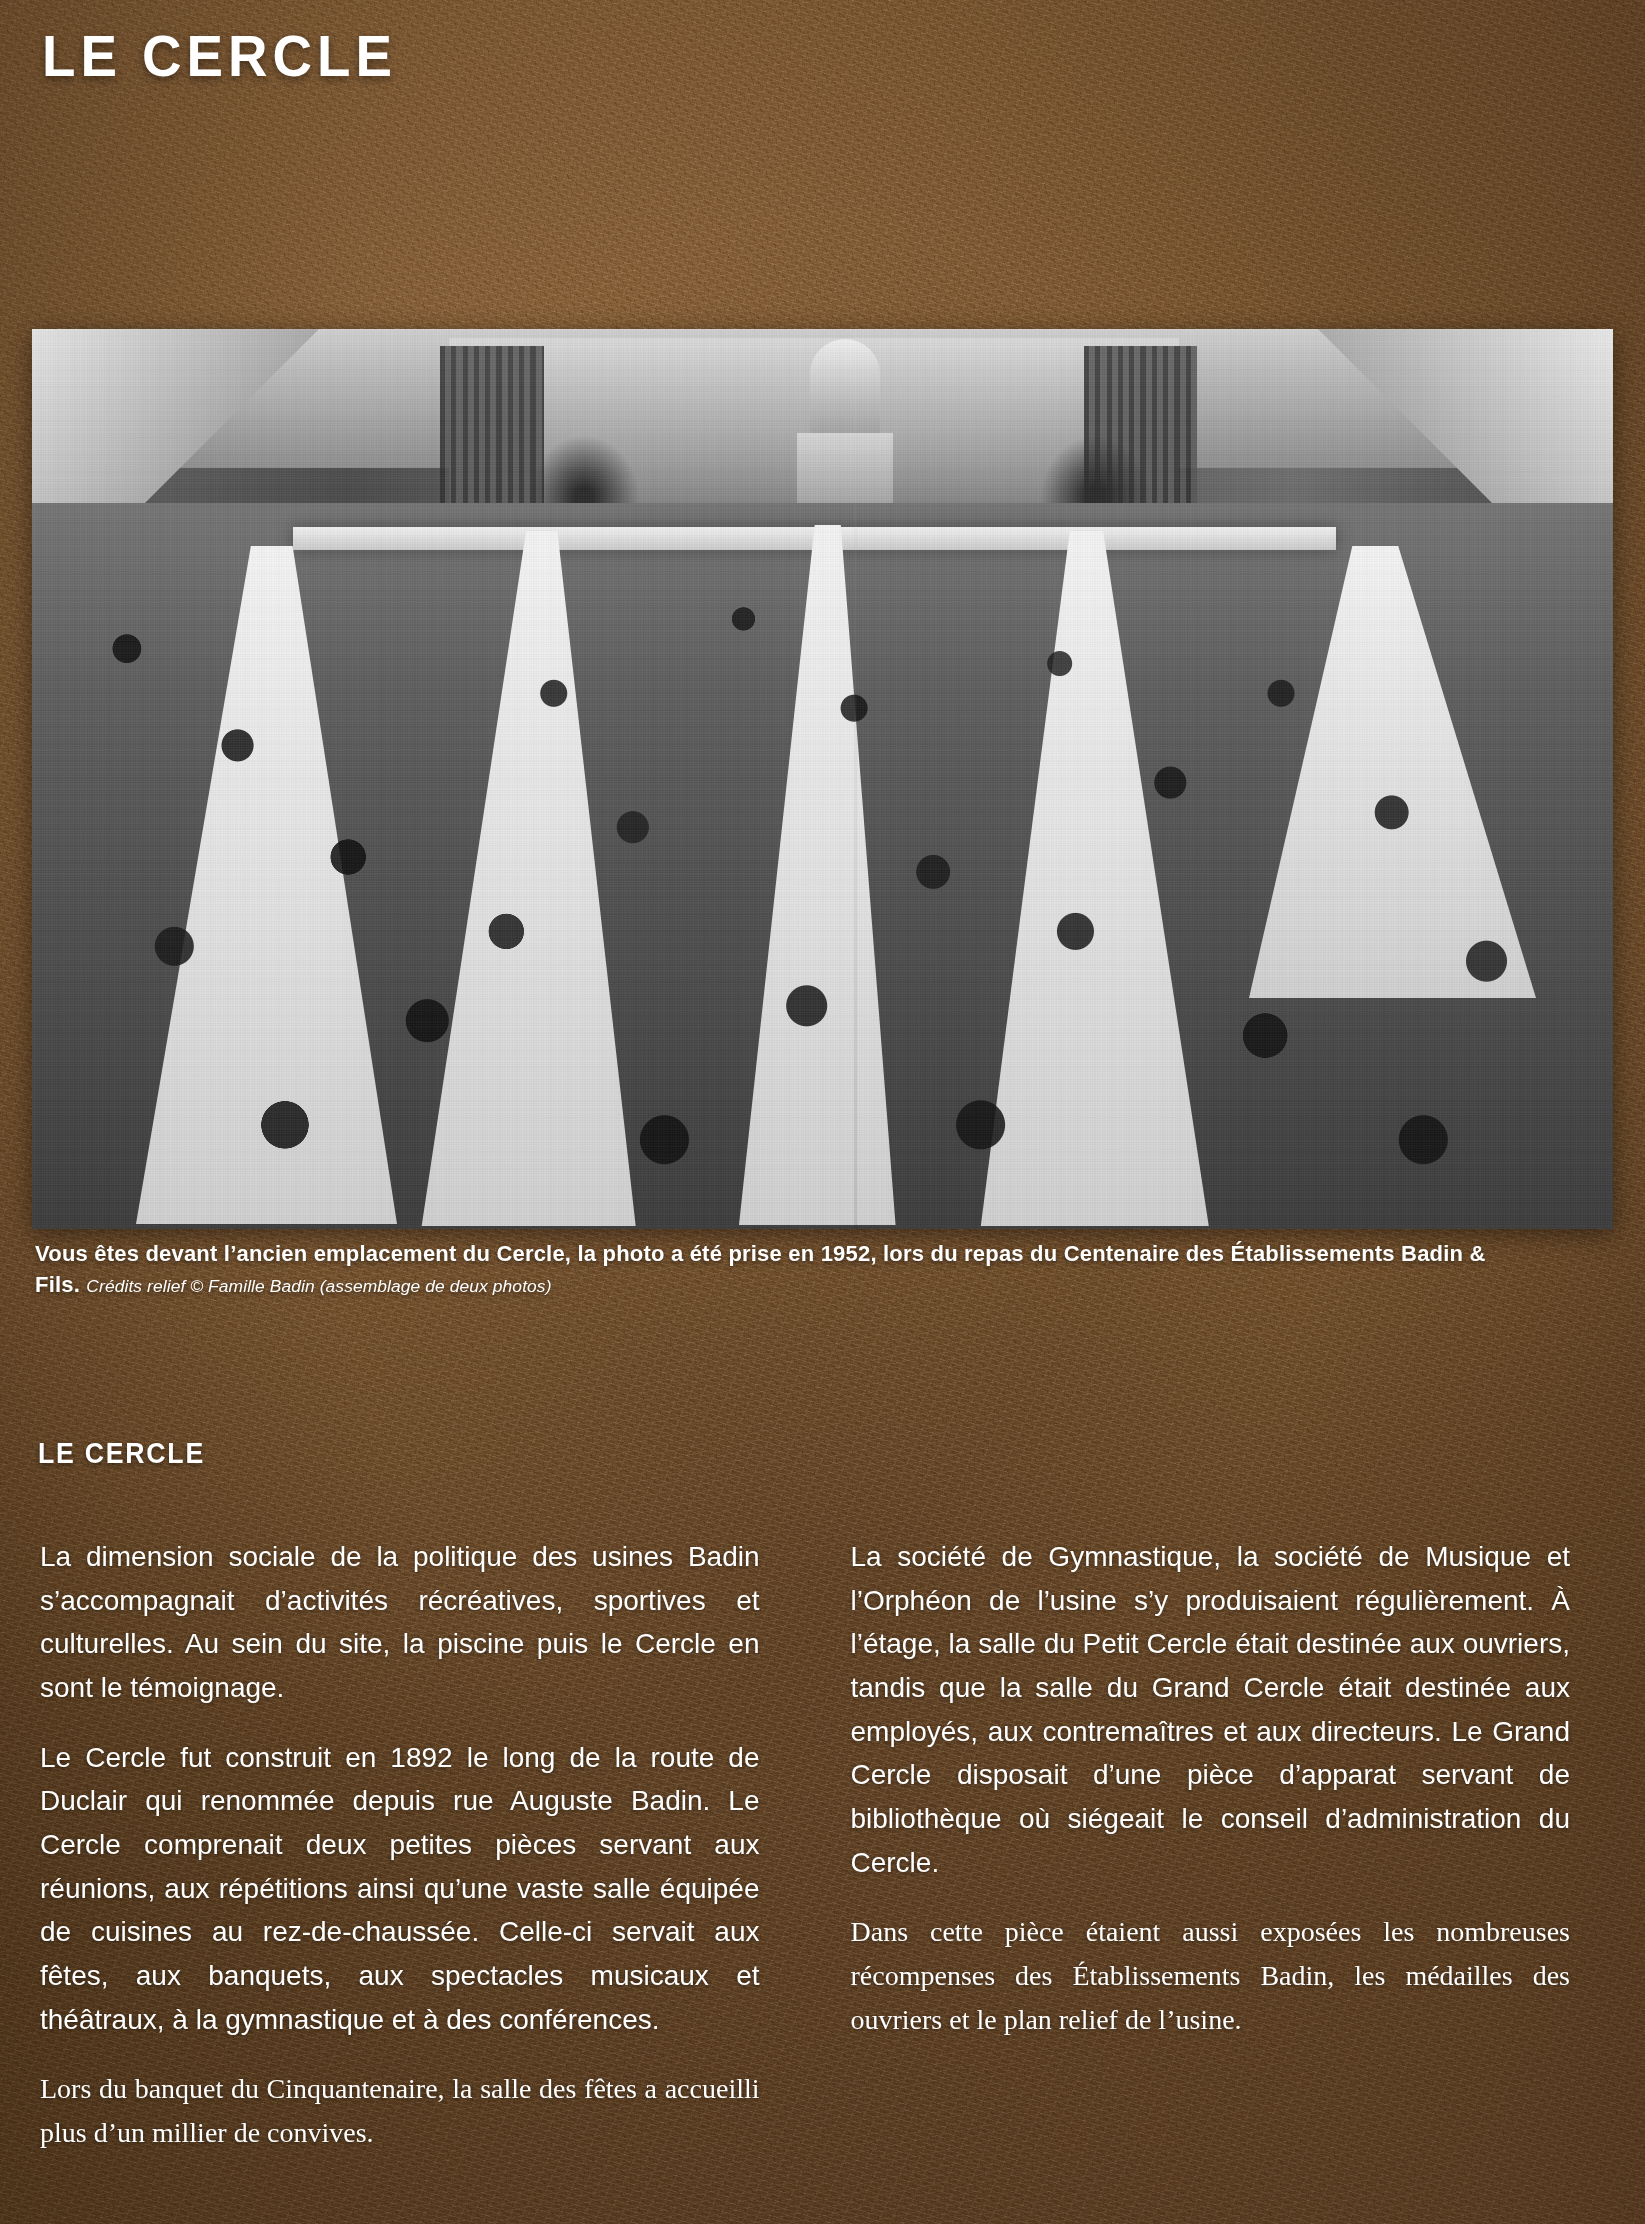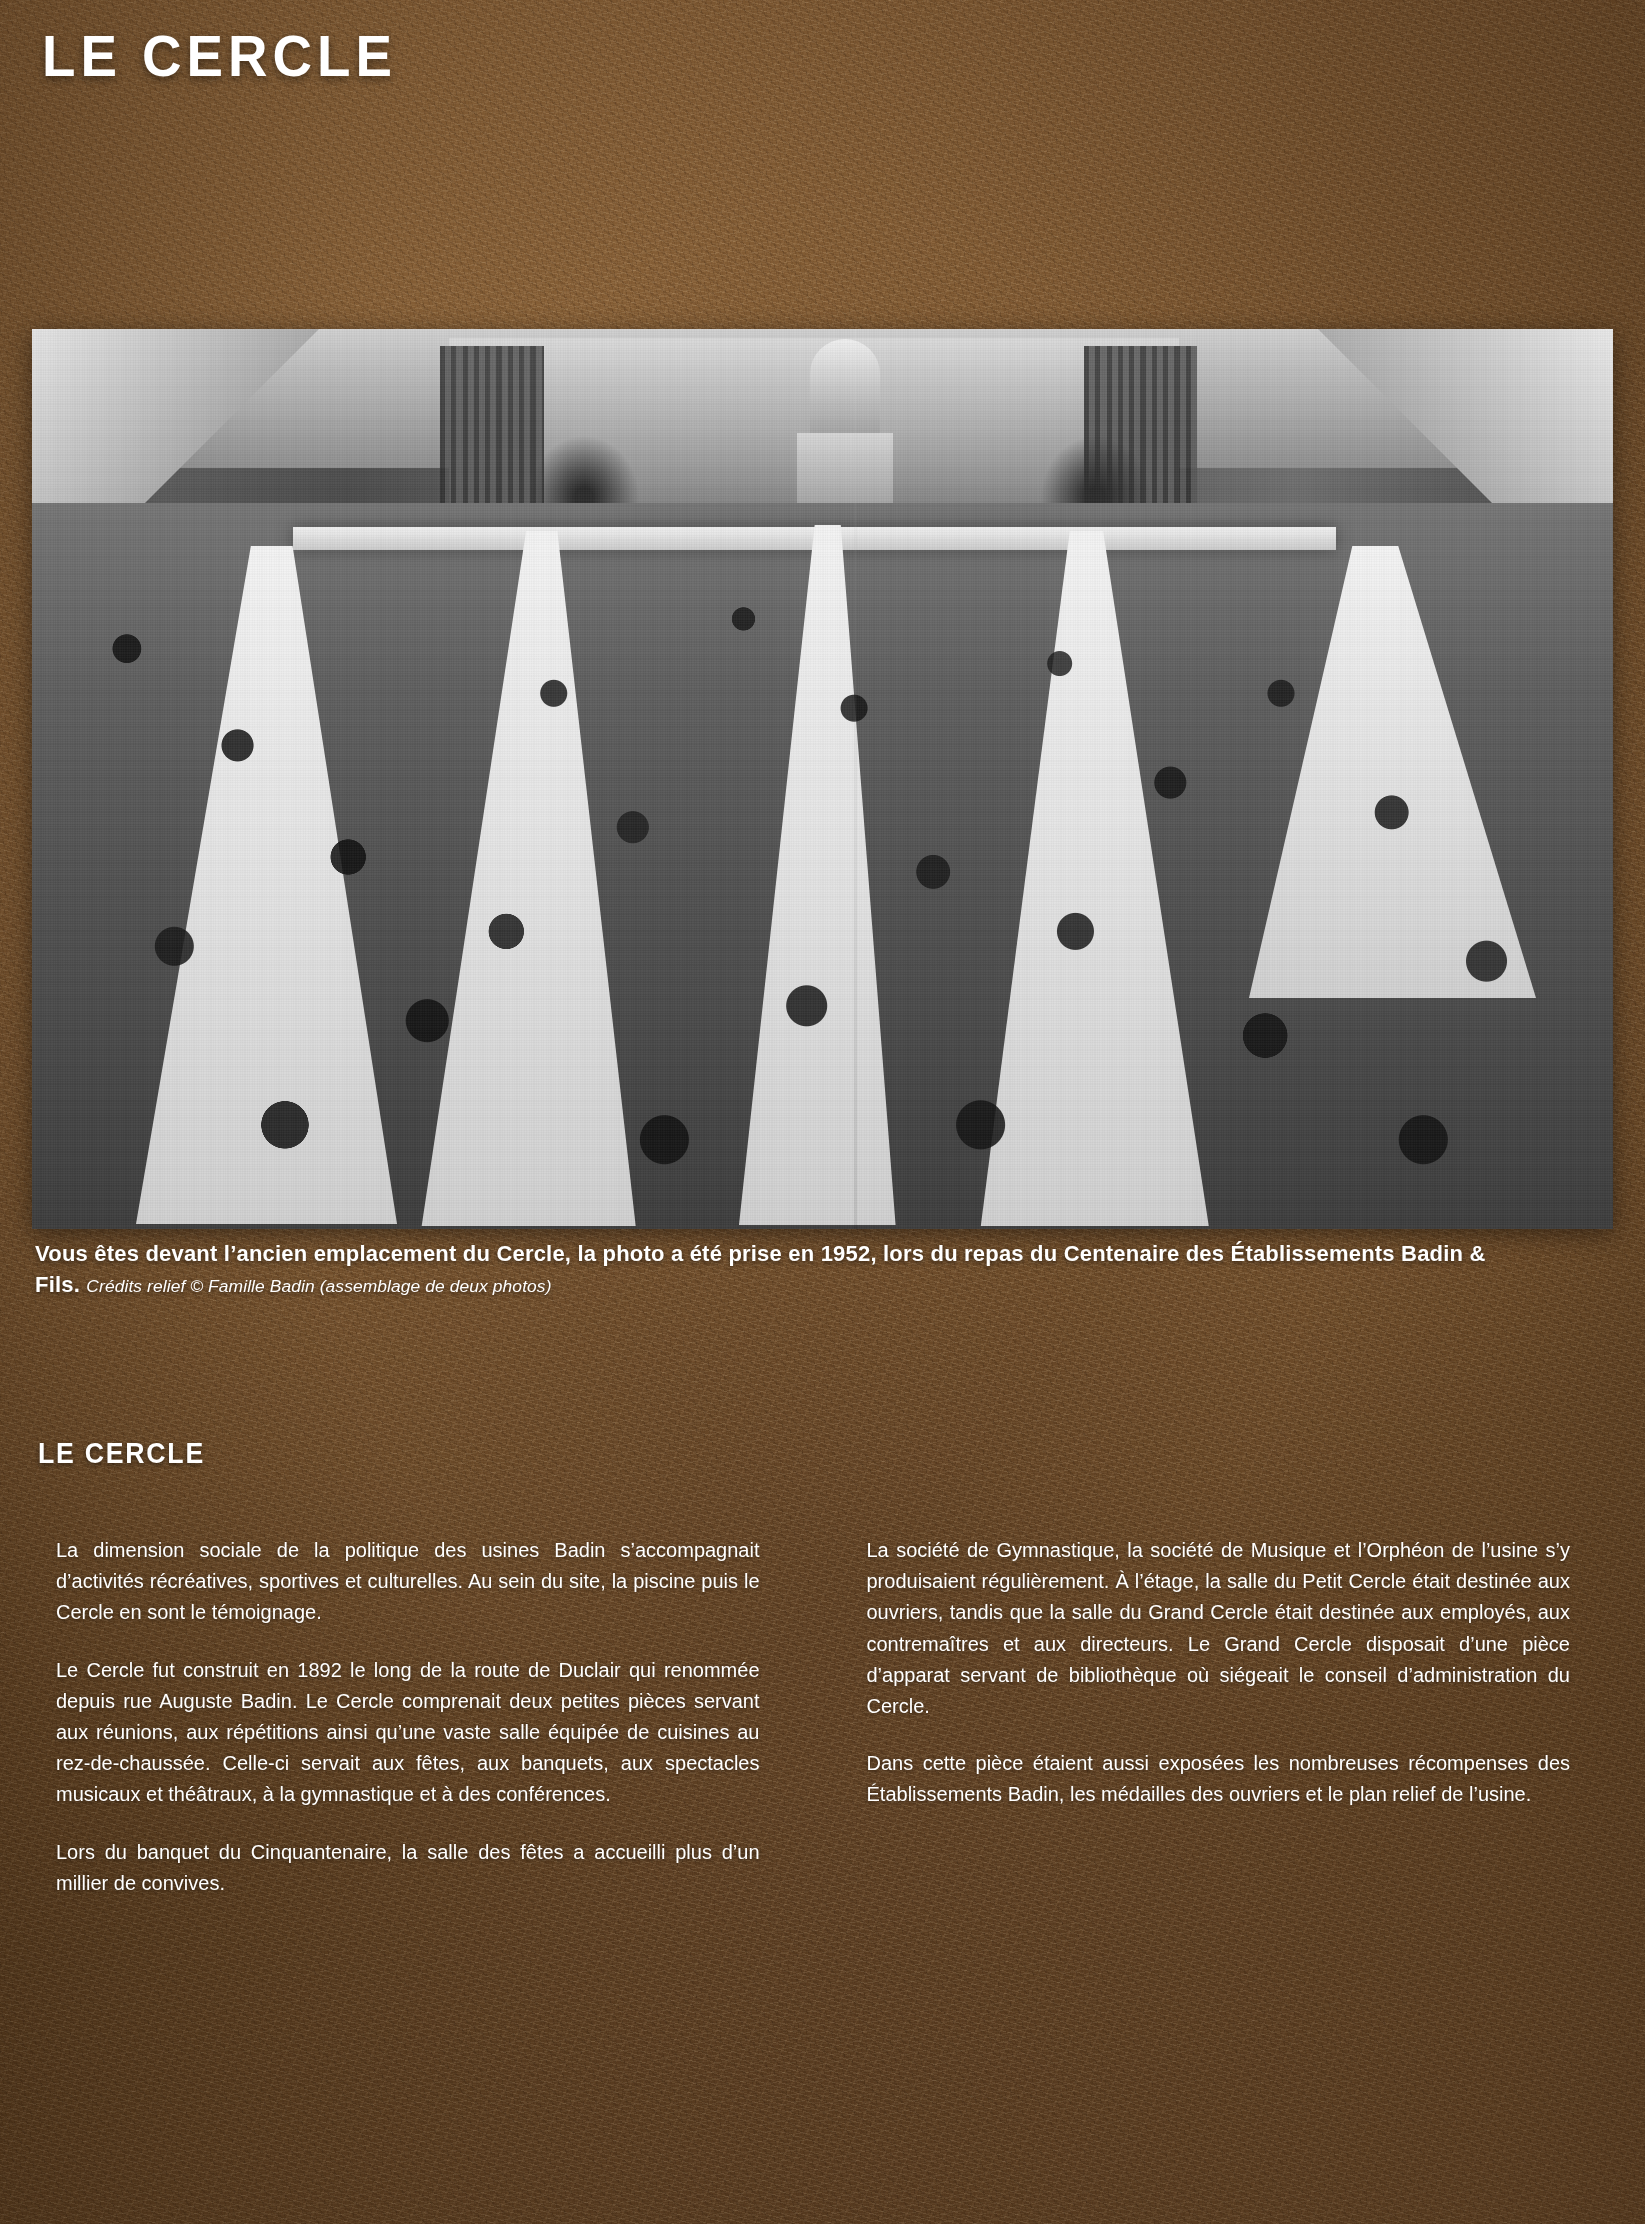--- a/index.html
+++ b/index.html
@@ -247,30 +247,29 @@
     position: absolute;
     left: 40px;
     top: 1535px;
     width: 1530px;
     display: flex;
     gap: 91px;
   }
   .col {
     width: 720px;
     color: #ffffff;
-    font-size: 20px;
+    font-size: 28px;
     line-height: 1.56;
     text-align: justify;
     text-shadow: 0 0.9px 4.3px rgba(0,0,0,.45);
-    margin-left: 16px;
   }
   .col p {
     margin: 0 0 26px 0;
   }
-  .col p:last-child { margin-bottom: 0; }
+  .col p:last-child { margin-bottom: 0; font-family: Liberation Serif, serif; }
 </style>
 </head>
 <body>
 
 <div class="board"></div>
 <div class="vignette"></div>
 
 <div class="content">
 
   <div class="main-title">LE CERCLE</div>

